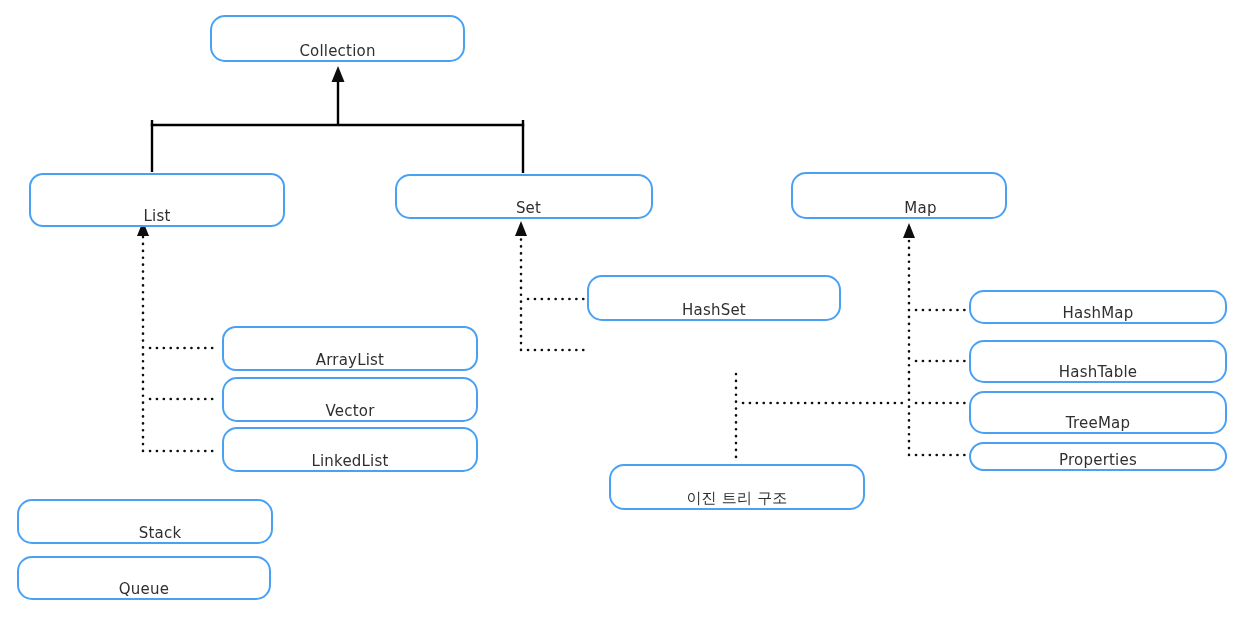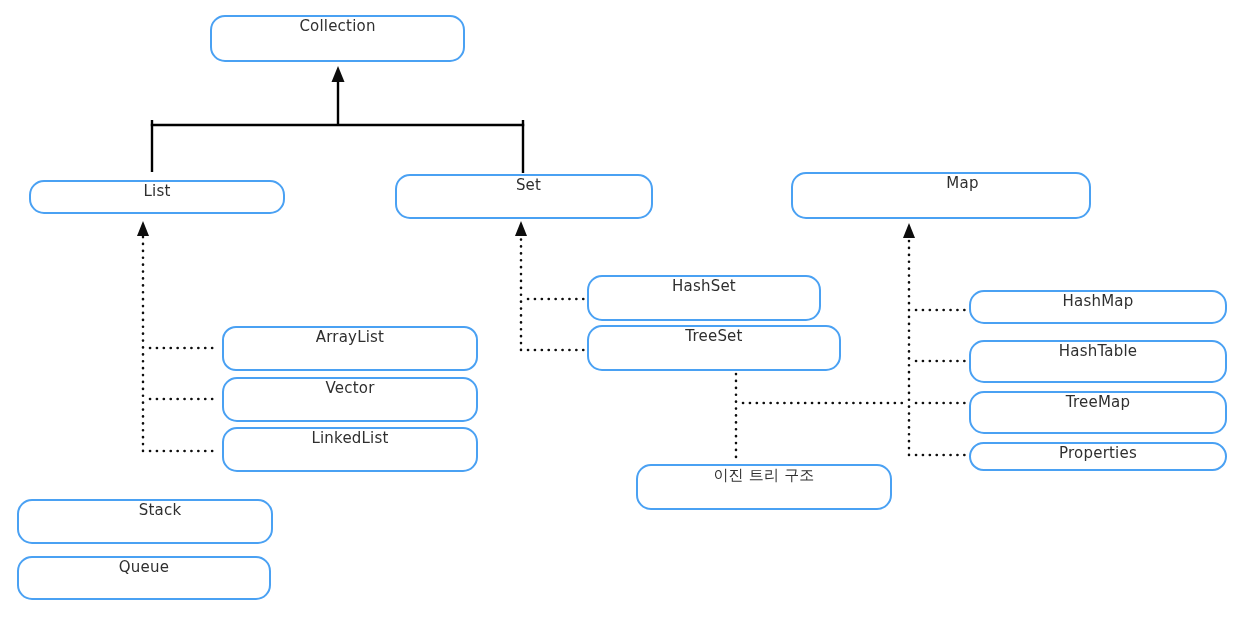--- a/index.html
+++ b/index.html
@@ -22,21 +22,21 @@
     width: 1238px;
     height: 618px;
   }
   .node {
     position: absolute;
     box-sizing: border-box;
     background: #ffffff;
     border: 2.5px solid #4aa1f3;
     border-radius: 15px;
     display: flex;
-    align-items: flex-start;
+    align-items: flex-end;
     justify-content: center;
     font-size: 15px;
     color: #2f2f2f;
     letter-spacing: 0.2px;
     white-space: nowrap;
   }
   .solid-line {
     stroke: #000000;
     stroke-width: 2.4;
     fill: none;
@@ -95,53 +95,50 @@
     <g>
       <path class="dotted-line" d="M736 374 V 460"></path>
       <path class="dotted-line" d="M743 403 H 902"></path>
     </g>
   </svg>
 
   <div class="node" style="left:210px; top:15px;  width:255px; height:47px;">
     <span>Collection</span>
   </div>
 
-  <div class="node" style="left:29px;  top:180px; width:256px; height:34px;">
+  <div class="node" style="left:29px;  top:173px; width:256px; height:54px;border-radius:14px;">
     <span>List</span>
   </div>
 
   <div class="node" style="left:395px; top:174px; width:258px; height:45px;padding-left:9px;">
     <span>Set</span>
   </div>
 
-  <div class="node" style="left:791px; top:172px; width:300px; height:47px;padding-left:43px;">
+  <div class="node" style="left:791px; top:172px; width:216px; height:47px;padding-left:43px;">
     <span>Map</span>
   </div>
 
-  <div class="node" style="left:587px; top:275px; width:234px; height:46px;">
+  <div class="node" style="left:587px; top:275px; width:254px; height:46px;">
     <span>HashSet</span>
   </div>
 
-  <div class="node" style="left:587px; top:325px; width:254px; height:46px;">
-    <span>TreeSet</span>
-  </div>
 
   <div class="node" style="left:222px; top:326px; width:256px; height:45px;border-radius:14px;">
     <span>ArrayList</span>
   </div>
 
   <div class="node" style="left:222px; top:377px; width:256px; height:45px;">
     <span>Vector</span>
   </div>
 
   <div class="node" style="left:222px; top:427px; width:256px; height:45px;">
     <span>LinkedList</span>
   </div>
 
-  <div class="node" style="left:636px; top:464px; width:256px; height:46px;">
+  <div class="node" style="left:609px; top:464px; width:256px; height:46px;">
     <span>이진 트리 구조</span>
   </div>
 
   <div class="node" style="left:969px; top:290px; width:258px; height:34px;">
     <span>HashMap</span>
   </div>
 
   <div class="node" style="left:969px; top:340px; width:258px; height:43px;">
     <span>HashTable</span>
   </div>

